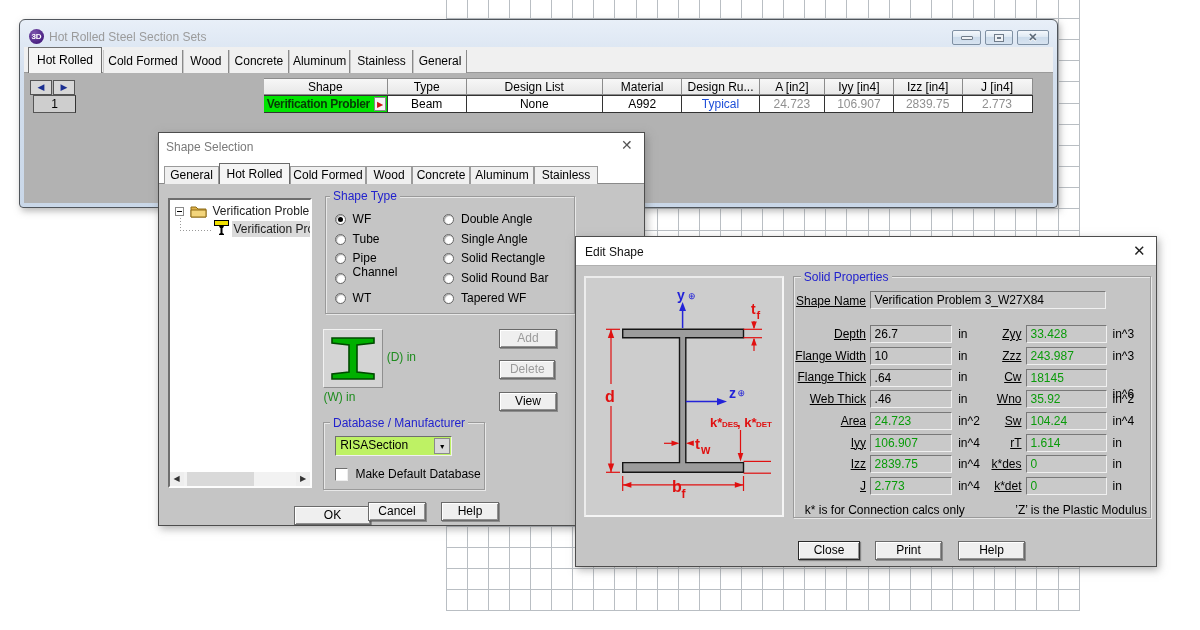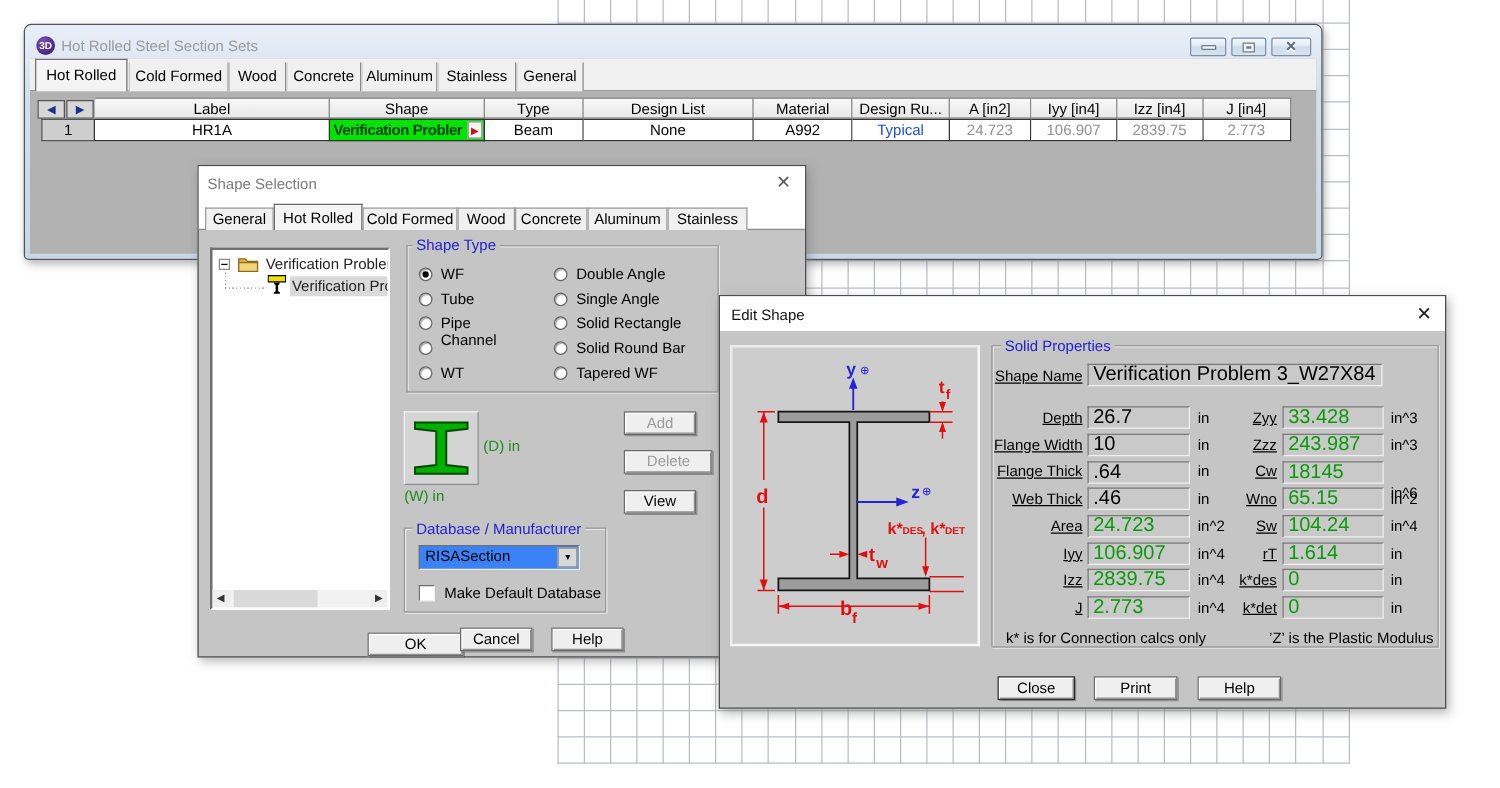--- a/index.html
+++ b/index.html
@@ -38,21 +38,21 @@
 .btn{position:absolute;background:#efefef;border:1px solid #6a6a6a;
  box-shadow:inset 1px 1px 0 #ffffff,inset -1px -1px 0 #909090,1px 1px 0 rgba(70,70,70,.45);
  font-size:12px;color:#000;text-align:center;}
 .btn.def{border:1px solid #2a2a2a;box-shadow:inset 1px 1px 0 #ffffff,inset -1px -1px 0 #909090,1px 1px 1px rgba(70,70,70,.5);}
 .btn.dis{color:#9b9b9b;}
 .radio{position:absolute;width:11px;height:11px;border-radius:50%;background:#fff;
  border:1px solid #666;box-shadow:inset 1px 1px 1px rgba(0,0,0,.35);}
 .radio.sel::after{content:"";position:absolute;left:2px;top:2px;width:5px;height:5px;border-radius:50%;background:#000;}
 .rlabel{position:absolute;font-size:12px;color:#000;white-space:nowrap;}
 .efield{position:absolute;height:18px;border:1px solid;border-color:#787878 #f0f0f0 #f0f0f0 #787878;
- background:#c9c9c9;font-size:16px;line-height:16px;padding-left:4px;color:#000;white-space:nowrap;}
+ background:#c9c9c9;font-size:12px;line-height:16px;padding-left:4px;color:#000;white-space:nowrap;}
 .eflabel{position:absolute;font-size:12px;color:#000;text-align:right;white-space:nowrap;text-decoration:underline;}
 .eunit{position:absolute;font-size:12px;color:#000;white-space:nowrap;}
 .green{color:#0a9b0a;}
 </style>
 </head>
 <body>
 <svg class="ab" style="left:0;top:0" width="1200" height="630">
     <g stroke="#b9bec3" stroke-width="1">
       <line x1="446.5" y1="0" x2="446.5" y2="611"></line>
       <line x1="467.5" y1="0" x2="467.5" y2="611"></line>
@@ -139,32 +139,30 @@
    <div class="tab" style="left:204.6px;width:60.7px">Concrete</div>
    <div class="tab" style="left:265.3px;width:60.7px">Aluminum</div>
    <div class="tab" style="left:326px;width:63px">Stainless</div>
    <div class="tab" style="left:389px;width:54px">General</div>
   </div>
  </div>
 
  <div class="arrbtn" style="left:10px;top:60px">◀</div>
  <div class="arrbtn" style="left:33px;top:60px">▶</div>
  <div class="thdr" style="left:36.3px;top:58.4px;width:0;height:17px;border-right:none"></div>
-    <div class="thdr" style="left:56.3px;top:58.4px;width:187.45px;height:17px">Label</div>
     <div class="thdr" style="left:243.75px;top:58.4px;width:124.05px;height:17px">Shape</div>
     <div class="thdr" style="left:367.8px;top:58.4px;width:78.80px;height:17px">Type</div>
     <div class="thdr" style="left:446.6px;top:58.4px;width:136.40px;height:17px">Design List</div>
     <div class="thdr" style="left:583px;top:58.4px;width:79.30px;height:17px">Material</div>
     <div class="thdr" style="left:662.3px;top:58.4px;width:77.40px;height:17px">Design Ru...</div>
     <div class="thdr" style="left:739.7px;top:58.4px;width:65.30px;height:17px">A [in2]</div>
     <div class="thdr" style="left:805px;top:58.4px;width:68.75px;height:17px">Iyy [in4]</div>
     <div class="thdr" style="left:873.75px;top:58.4px;width:68.75px;height:17px">Izz [in4]</div>
     <div class="thdr" style="left:942.5px;top:58.4px;width:70.00px;height:17px">J [in4]</div>
  <div class="tcell" style="left:13px;top:75.4px;width:43.3px;height:17.8px;background:#cecece;border:1px solid #555;border-right:1px solid #333">1</div>
-    <div class="tcell" style="left:56.3px;top:75.4px;width:187.45px;height:17.8px;color:#000;border-top:1px solid #333">HR1A</div>
     <div class="tcell" style="left:243.75px;top:75.4px;width:124.05px;height:17.8px;background:#00e400;border-top:1px solid #333;color:#063b06;font-weight:bold;text-align:left;padding-left:3px;letter-spacing:-0.35px">Verification Probler<span style="position:absolute;right:1px;top:1px;bottom:1px;width:12px;background:#f4f4f4;border:1px solid #888;color:#cc1111;font-size:8px;line-height:13px;text-align:center;font-weight:normal">▶</span></div>
     <div class="tcell" style="left:367.8px;top:75.4px;width:78.80px;height:17.8px;color:#000;border-top:1px solid #333">Beam</div>
     <div class="tcell" style="left:446.6px;top:75.4px;width:136.40px;height:17.8px;color:#000;border-top:1px solid #333">None</div>
     <div class="tcell" style="left:583px;top:75.4px;width:79.30px;height:17.8px;color:#000;border-top:1px solid #333">A992</div>
     <div class="tcell" style="left:662.3px;top:75.4px;width:77.40px;height:17.8px;color:#1d4ed8;border-top:1px solid #333">Typical</div>
     <div class="tcell" style="left:739.7px;top:75.4px;width:65.30px;height:17.8px;color:#909090;border-top:1px solid #333">24.723</div>
     <div class="tcell" style="left:805px;top:75.4px;width:68.75px;height:17.8px;color:#909090;border-top:1px solid #333">106.907</div>
     <div class="tcell" style="left:873.75px;top:75.4px;width:68.75px;height:17.8px;color:#909090;border-top:1px solid #333">2839.75</div>
     <div class="tcell" style="left:942.5px;top:75.4px;width:70.00px;height:17.8px;color:#909090;border-top:1px solid #333">2.773</div>
 </div>
@@ -225,25 +223,25 @@
     <div class="radio" style="left:175.5px;top:159.5px"></div>
     <div class="rlabel" style="left:193.6px;top:157.5px">WT</div>
     <div class="radio" style="left:283.5px;top:159.5px"></div>
     <div class="rlabel" style="left:302px;top:157.5px">Tapered WF</div>
     <div class="ab" style="left:164.4px;top:195.7px;width:60px;height:59px;background:#d4d4d4;border:1px solid;border-color:#f2f2f2 #8f8f8f #8f8f8f #f2f2f2"><svg width="58" height="57" viewBox="0 0 58 57">
         <path d="M8 8 L50 8 L50 13 L33 15 L33 42 L50 44 L50 49 L8 49 L8 44 L25 42 L25 15 L8 13 Z" fill="#00b000" stroke="#004a00" stroke-width="1.6"></path>
       </svg></div>
     <div class="ab" style="left:227.7px;top:217px;font-size:12px;color:#1e8c1e">(D) in</div>
     <div class="ab" style="left:164.4px;top:256.5px;font-size:12px;color:#1e8c1e">(W) in</div>
     <div class="btn dis" style="left:340.3px;top:196.3px;width:57.4px;height:19px;line-height:17px">Add</div>
-    <div class="btn dis" style="left:340.3px;top:227.2px;width:71px;height:19px;line-height:17px">Delete</div>
+    <div class="btn dis" style="left:340.3px;top:227.2px;width:56px;height:19px;line-height:17px">Delete</div>
     <div class="btn" style="left:340.3px;top:258.8px;width:57.4px;height:19px;line-height:17px">View</div>
     <div class="groupbox" style="left:164.3px;top:289.4px;width:161.5px;height:67.6px"></div>
     <div class="glabel" style="left:171px;top:283px">Database / Manufacturer</div>
-    <div class="ab" style="left:176.2px;top:302.9px;width:129px;height:19.7px;background:#3b82f6;border:1px solid;border-color:#6f6f6f #f0f0f0 #f0f0f0 #6f6f6f">
+    <div class="ab" style="left:176.2px;top:302.9px;width:117px;height:19.7px;background:#bef264;border:1px solid;border-color:#6f6f6f #f0f0f0 #f0f0f0 #6f6f6f">
       <div class="ab" style="left:4px;top:1px;font-size:12px;color:#000">RISASection</div>
       <div class="ab" style="right:1px;top:1px;width:16px;bottom:1px;background:#d9d9d9;border:1px solid #8a8a8a;font-size:7px;color:#000;text-align:center;line-height:15px">▼</div>
     </div>
     <div class="ab" style="left:176.2px;top:334.5px;width:13px;height:13px;background:#fff;border:1px solid;border-color:#6f6f6f #eee #eee #6f6f6f"></div>
     <div class="ab" style="left:196.4px;top:333.8px;font-size:12px;color:#000">Make Default Database</div>
     <div class="btn" style="left:135px;top:373px;width:77px;height:18.5px;line-height:16px">OK</div>
     <div class="btn" style="left:209px;top:369px;width:58px;height:18.5px;line-height:16px">Cancel</div>
     <div class="btn" style="left:282px;top:369px;width:58px;height:18.5px;line-height:16px">Help</div>
   </div>
 
@@ -327,21 +325,21 @@
     <div class="eflabel" style="left:210px;top:133.4px;width:80px">Flange Thick</div>
     <div class="efield" style="left:293.6px;top:131.6px;width:82.4px">.64</div>
     <div class="eunit" style="left:382.2px;top:133.4px">in</div>
     <div class="eflabel" style="left:385.5px;top:133.4px;width:60px">Cw</div>
     <div class="efield green" style="left:449.5px;top:131.6px;width:81.8px">18145</div>
     <div class="eunit" style="left:536.5px;top:150px">in^6</div>
     <div class="eflabel" style="left:210px;top:154.7px;width:80px">Web Thick</div>
     <div class="efield" style="left:293.6px;top:152.9px;width:82.4px">.46</div>
     <div class="eunit" style="left:382.2px;top:154.7px">in</div>
     <div class="eflabel" style="left:385.5px;top:154.7px;width:60px">Wno</div>
-    <div class="efield green" style="left:449.5px;top:152.9px;width:81.8px">65.15</div>
+    <div class="efield green" style="left:449.5px;top:152.9px;width:81.8px">35.92</div>
     <div class="eunit" style="left:536.5px;top:154.7px">in^2</div>
     <div class="eflabel" style="left:210px;top:176.7px;width:80px">Area</div>
     <div class="efield green" style="left:293.6px;top:174.9px;width:82.4px">24.723</div>
     <div class="eunit" style="left:382.2px;top:176.7px">in^2</div>
     <div class="eflabel" style="left:385.5px;top:176.7px;width:60px">Sw</div>
     <div class="efield green" style="left:449.5px;top:174.9px;width:81.8px">104.24</div>
     <div class="eunit" style="left:536.5px;top:176.7px">in^4</div>
     <div class="eflabel" style="left:210px;top:198.6px;width:80px">Iyy</div>
     <div class="efield green" style="left:293.6px;top:196.8px;width:82.4px">106.907</div>
     <div class="eunit" style="left:382.2px;top:198.6px">in^4</div>

